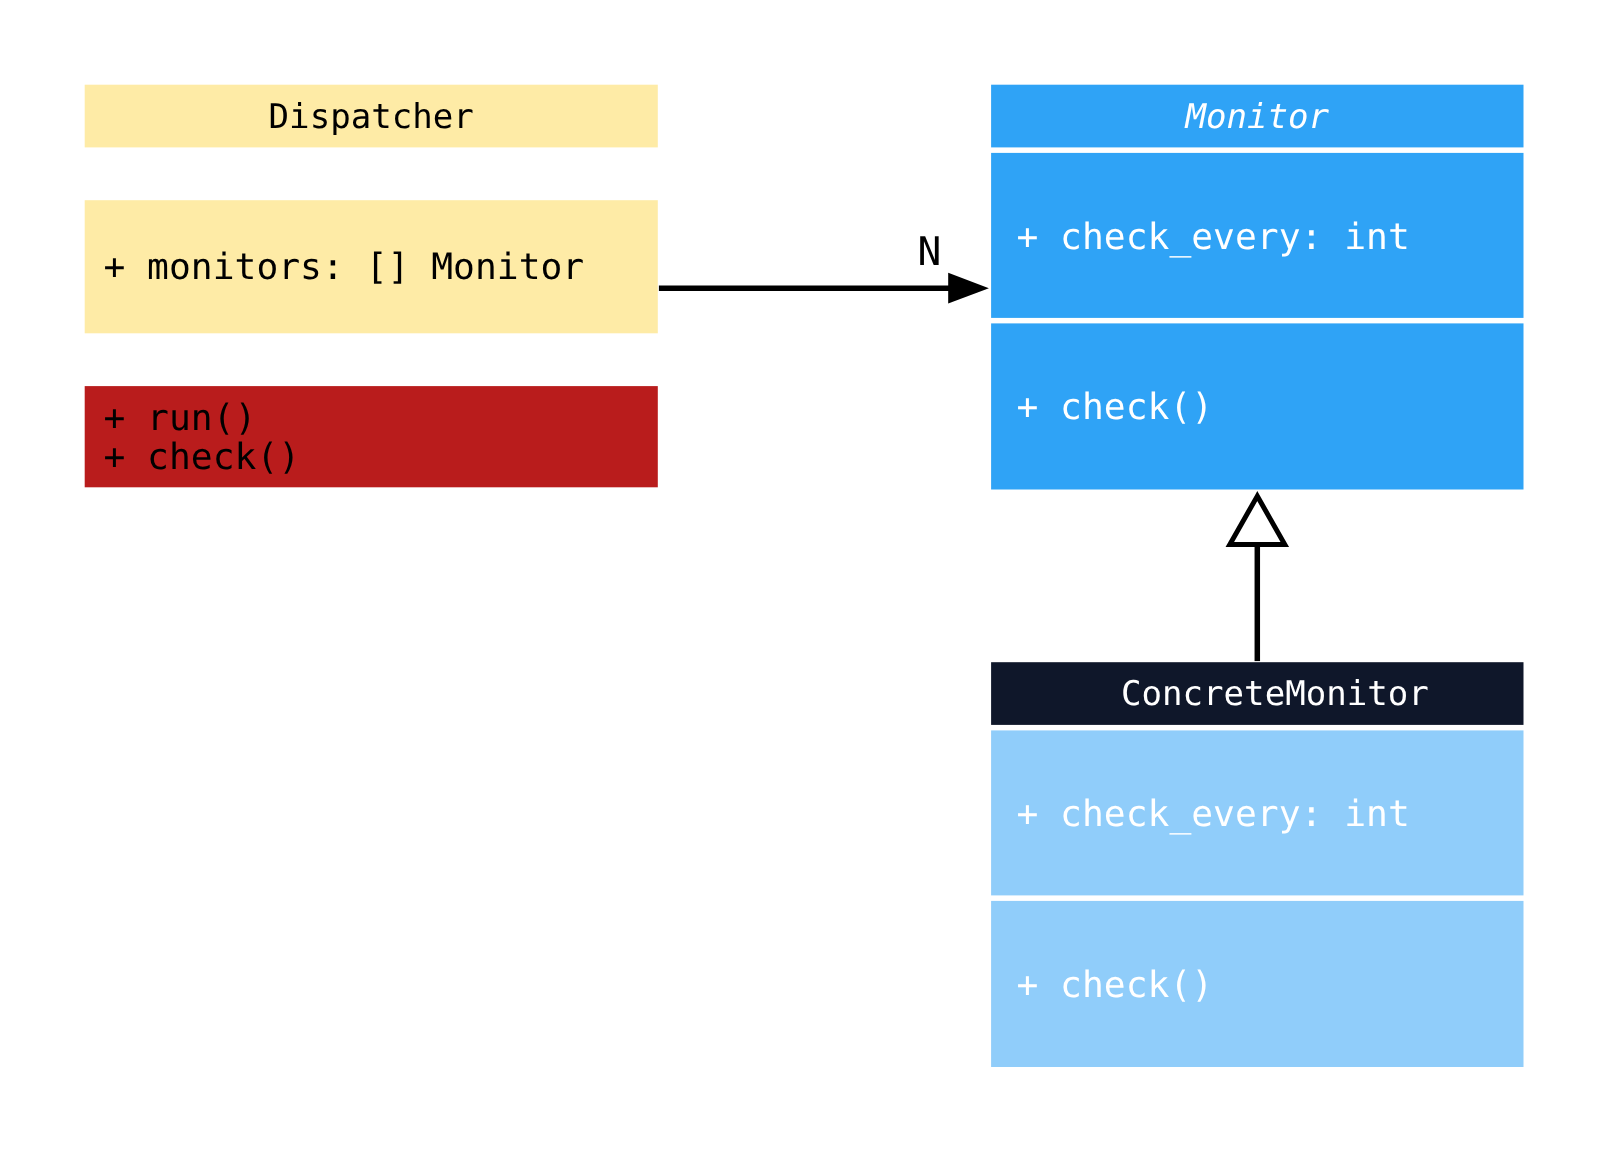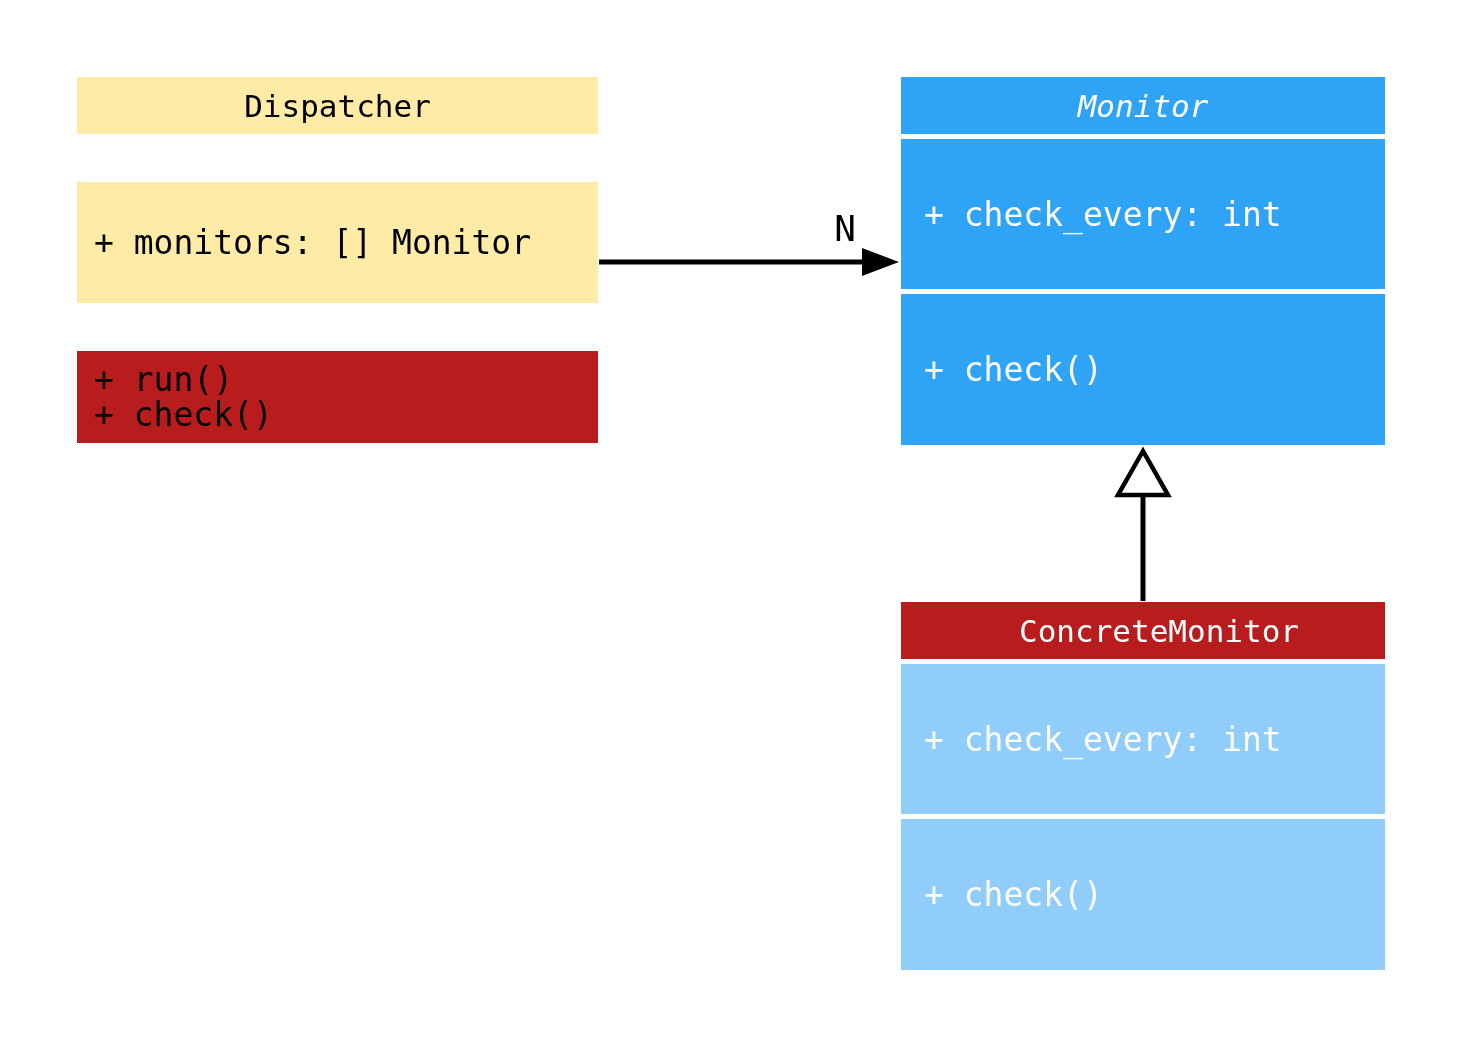--- a/index.html
+++ b/index.html
@@ -72,21 +72,21 @@
     <div class="row title-row" style="background-color: rgb(47, 163, 246);">Monitor</div>
     <div class="row section attrs" style="background-color: rgb(47, 163, 246);">
       <div>+ check_every: int</div>
     </div>
     <div class="row section methods" style="background-color: rgb(47, 163, 246);">
       <div>+ check()</div>
     </div>
   </div>
 
   <div class="uml-class class-concretemonitor" style="color: rgb(255, 255, 255);">
-    <div class="row title-row" style="background-color: #b91c1c; padding-left: 32px;">ConcreteMonitor</div>
+    <div class="row title-row" style="background-color: #0f172a; padding-left: 32px;">ConcreteMonitor</div>
     <div class="row section attrs" style="background-color: rgb(144, 205, 250);">
       <div>+ check_every: int</div>
     </div>
     <div class="row section methods" style="background-color: rgb(144, 205, 250);">
       <div>+ check()</div>
     </div>
   </div>
 
   <svg class="connectors" width="1463" height="1048" viewBox="0 0 1463 1048">
 

